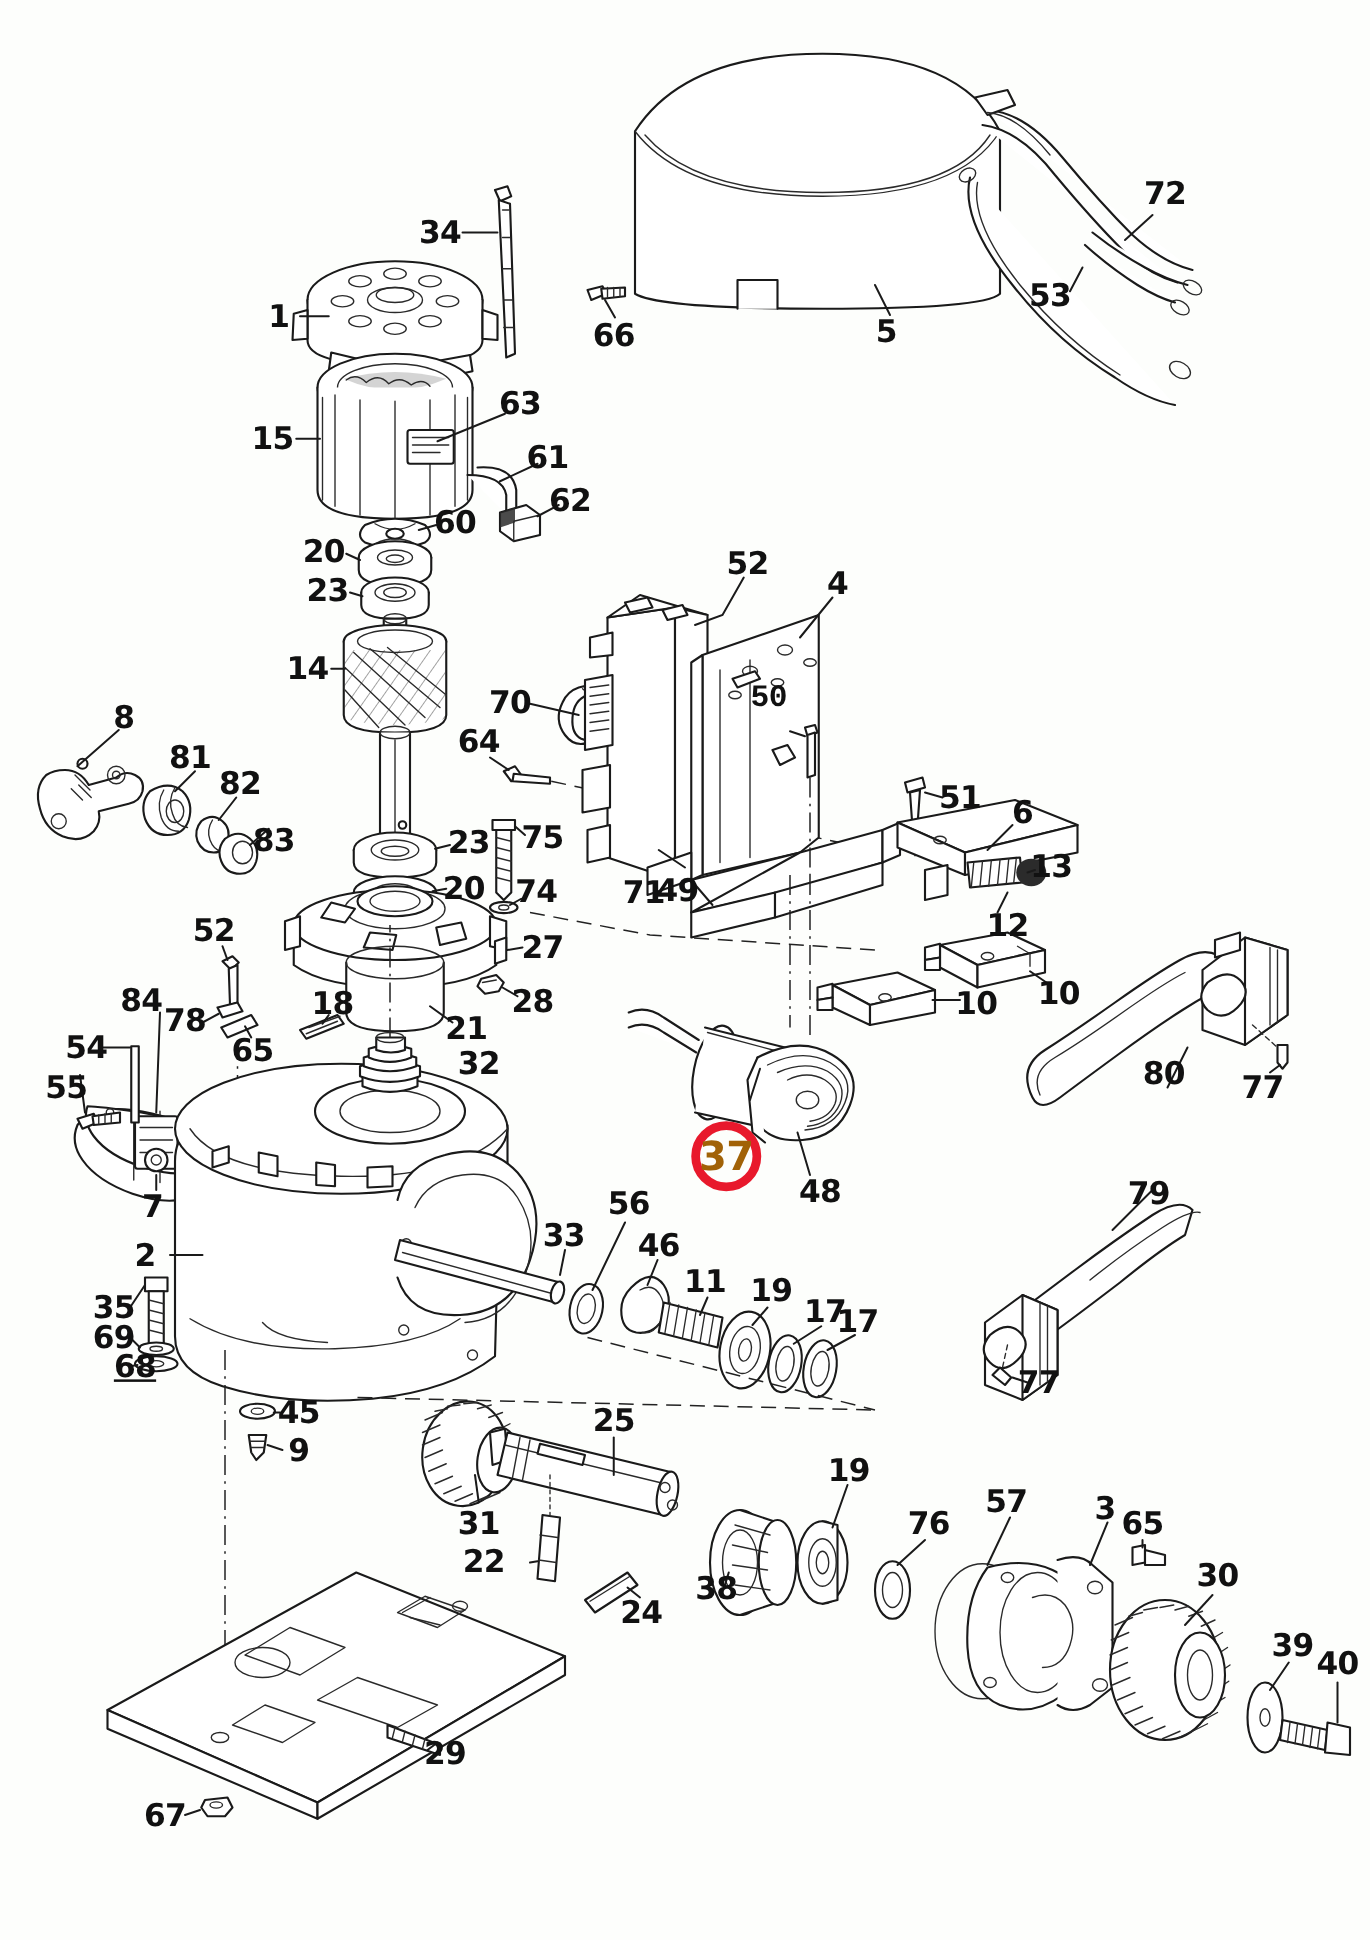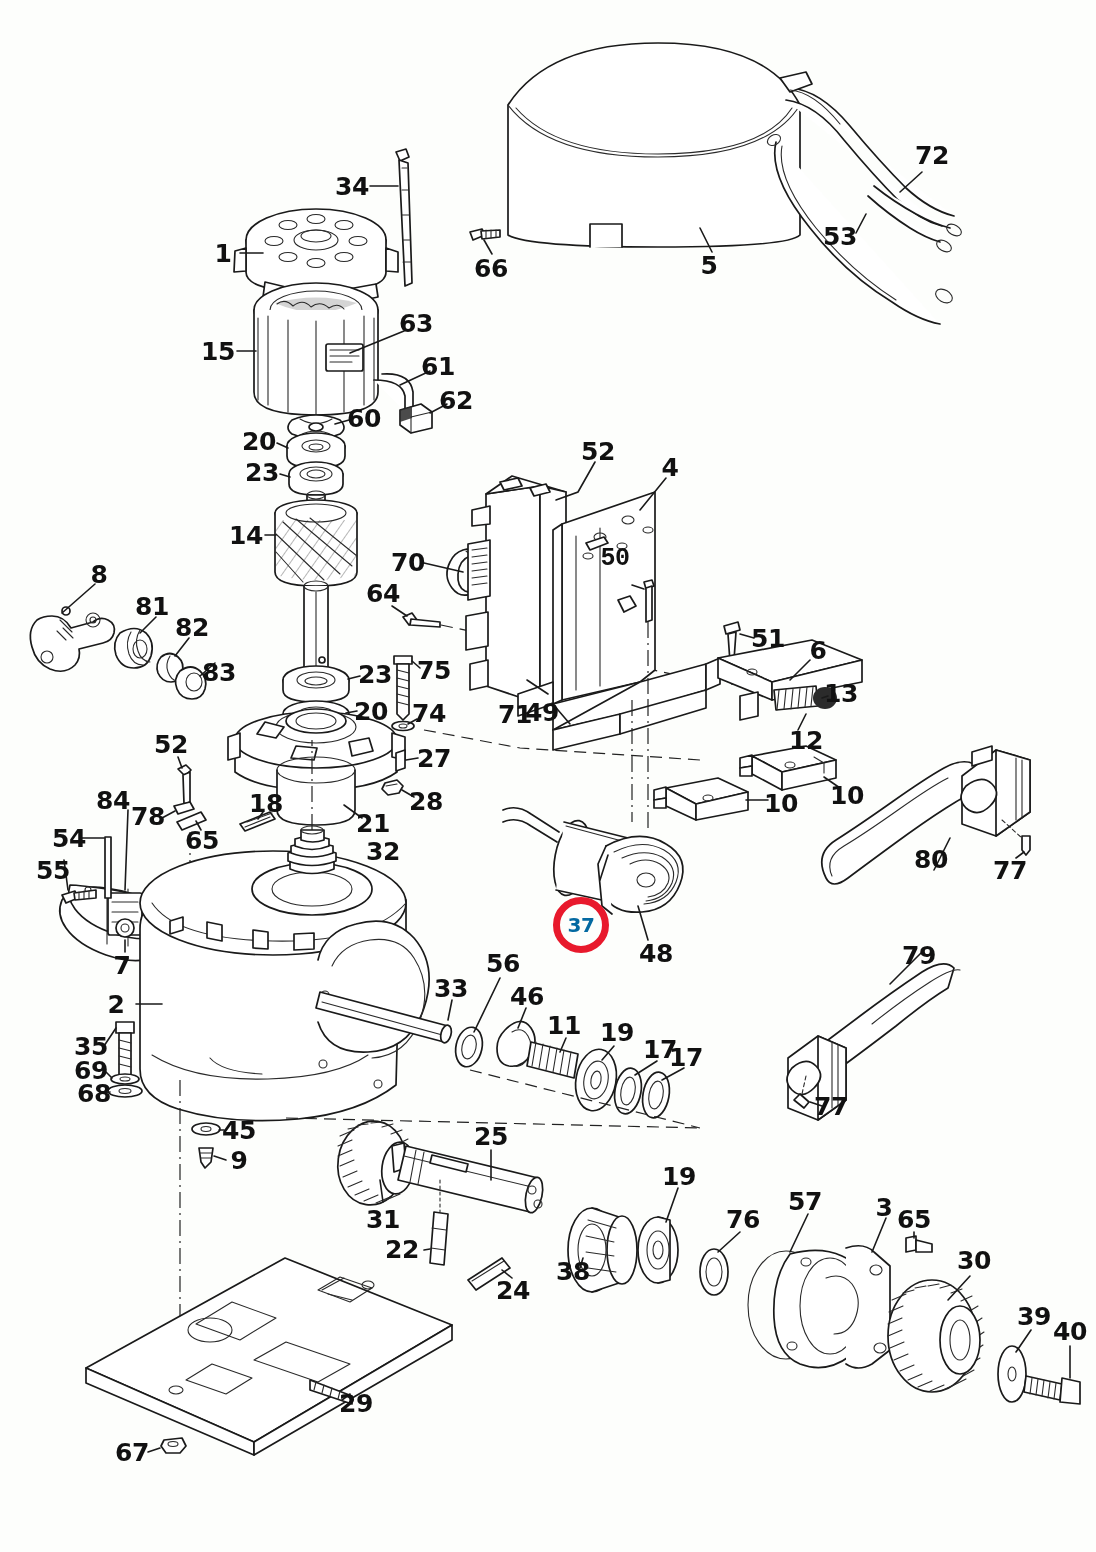--- a/index.html
+++ b/index.html
@@ -33,22 +33,22 @@
     font-weight: bold;
     font-size: 25px;
     color: #111111;
     letter-spacing: -0.5px;
     line-height: 1;
     transform: translate(-50%, -50%);
     white-space: nowrap;
     user-select: none;
   }
   .callout-label.highlighted {
-    font-size: 20px;
-    color: #0369a1;
+    font-size: 32px;
+    color: #a16207;
     z-index: 30;
   }
   .hl-ring {
     position: absolute;
     border-radius: 50%;
     border: 7px solid #e8192c;
     box-sizing: border-box;
     transform: translate(-50%, -50%);
     background: transparent;
     z-index: 25;
@@ -788,33 +788,33 @@
   <div class="callout-label" style="left:116px;  top:1004px;">2</div>
   <div class="callout-label" style="left:451px;  top:988px;">33</div>
   <div class="callout-label" style="left:503px;  top:963px;">56</div>
   <div class="callout-label" style="left:527px;  top:996px;">46</div>
   <div class="callout-label" style="left:564px;  top:1025px;">11</div>
   <div class="callout-label" style="left:617px; top:1032px;">19</div>
   <div class="callout-label" style="left:660px; top:1049px;">17</div>
   <div class="callout-label" style="left:686px; top:1057px;">17</div>
   <div class="callout-label" style="left:91px;   top:1046px;">35</div>
   <div class="callout-label" style="left:91px;   top:1070px;">69</div>
-  <div class="callout-label" style="left:94px;   top:1093px;">68</div>
+  <div class="callout-label" style="left:108px;   top:1093px;text-decoration:underline;">68</div>
   <div class="callout-label" style="left:831px; top:1106px;">77</div>
   <div class="callout-label" style="left:239px;  top:1130px;">45</div>
   <div class="callout-label" style="left:239px;  top:1160px;">9</div>
   <div class="callout-label" style="left:491px;  top:1136px;">25</div>
   <div class="callout-label" style="left:383px;  top:1219px;">31</div>
   <div class="callout-label" style="left:679px; top:1176px;">19</div>
   <div class="callout-label" style="left:743px;  top:1219px;">76</div>
   <div class="callout-label" style="left:805px;  top:1201px;">57</div>
   <div class="callout-label" style="left:884px;  top:1207px;">3</div>
   <div class="callout-label" style="left:914px;  top:1219px;">65</div>
   <div class="callout-label" style="left:974px;  top:1260px;">30</div>
-  <div class="callout-label" style="left:402px;  top:1249px;">22</div>
+  <div class="callout-label" style="left:387px;  top:1249px;">22</div>
   <div class="callout-label" style="left:573px;  top:1271px;">38</div>
   <div class="callout-label" style="left:513px;  top:1290px;">24</div>
   <div class="callout-label" style="left:1034px; top:1316px;">39</div>
   <div class="callout-label" style="left:1070px; top:1331px;">40</div>
   <div class="callout-label" style="left:356px;  top:1403px;">29</div>
   <div class="callout-label" style="left:132px;  top:1452px;">67</div>
 
 </div>
 
 </body></html>

